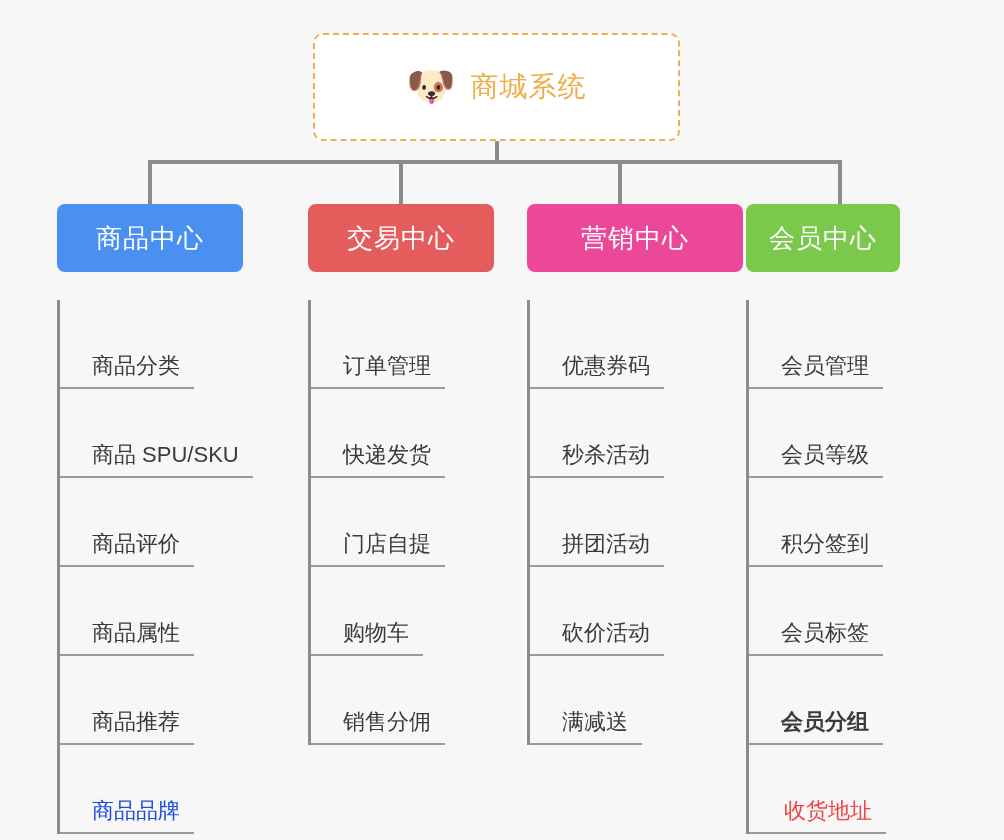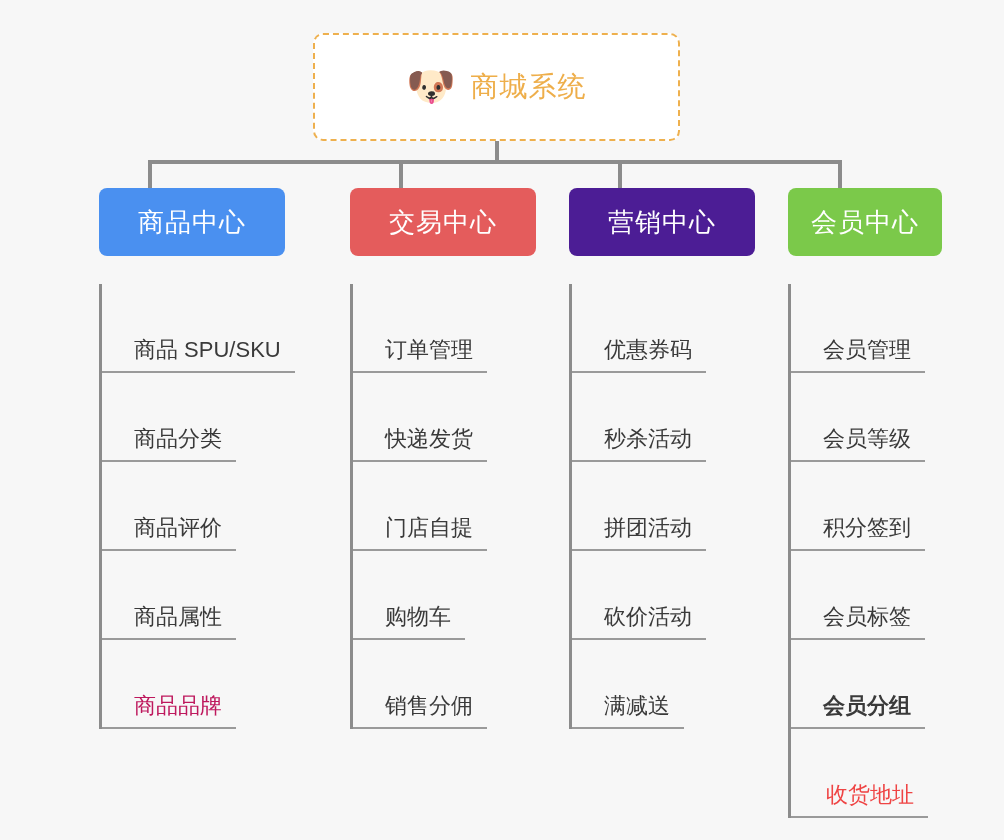--- a/index.html
+++ b/index.html
@@ -52,22 +52,21 @@
   .conn {
     position: absolute;
     background: #8c8c8c;
   }
   .conn-v { width: 4px; }
   .conn-h { height: 4px; }
 
   
   .column {
     position: absolute;
-    top: 188px;
-    margin-left: 42px;
+    top: 204px;
   }
   .cat-box {
     height: 68px;
     border-radius: 8px;
     display: flex;
     align-items: center;
     justify-content: center;
     color: #ffffff;
     font-size: 26px;
     letter-spacing: 1px;
@@ -116,33 +115,36 @@
   <div class="conn conn-v" style="left: 399px; top: 160px; height: 46px; background: rgb(140, 140, 140);"></div>
   <div class="conn conn-v" style="left: 618px; top: 160px; height: 46px; background: rgb(140, 140, 140);"></div>
   <div class="conn conn-v" style="left: 838px; top: 160px; height: 46px; background: rgb(140, 140, 140);"></div>
 
   <div class="column" id="col-0" style="left: 57px; width: 186px;">
     <div class="cat-box cat-c0" style="background: rgb(74, 144, 240); width: 186px;">
       <span>商品中心</span>
     </div>
     <div class="leaf-list" style="border-left-color: rgb(140, 140, 140);">
       <div class="leaf">
+          <span class="leaf-label" style="color: rgb(58, 58, 58); border-bottom-color: rgb(154, 154, 154);">商品分类</span>
+        </div>
+      <div class="leaf">
           <span class="leaf-label" style="color: rgb(58, 58, 58); border-bottom-color: rgb(154, 154, 154);">商品 SPU/SKU</span>
         </div>
       <div class="leaf">
-          <span class="leaf-label" style="color: rgb(58, 58, 58); border-bottom-color: rgb(154, 154, 154);">商品分类</span>
-        </div>
-      <div class="leaf">
           <span class="leaf-label" style="color: rgb(58, 58, 58); border-bottom-color: rgb(154, 154, 154);">商品评价</span>
         </div>
       <div class="leaf">
           <span class="leaf-label" style="color: rgb(58, 58, 58); border-bottom-color: rgb(154, 154, 154);">商品属性</span>
         </div>
       <div class="leaf">
-          <span class="leaf-label" style="color: #be185d; border-bottom-color: rgb(154, 154, 154);">商品品牌</span>
+          <span class="leaf-label" style="color: rgb(58, 58, 58); border-bottom-color: rgb(154, 154, 154);">商品推荐</span>
+        </div>
+      <div class="leaf">
+          <span class="leaf-label" style="color: #1d4ed8; border-bottom-color: rgb(154, 154, 154);">商品品牌</span>
         </div>
     </div>
   </div>
 
   <div class="column" id="col-1" style="left: 308px; width: 186px;">
     <div class="cat-box cat-c1" style="background: rgb(228, 92, 92); width: 186px;">
       <span>交易中心</span>
     </div>
     <div class="leaf-list" style="border-left-color: rgb(140, 140, 140);">
       <div class="leaf">
@@ -157,21 +159,21 @@
       <div class="leaf">
           <span class="leaf-label" style="color: rgb(58, 58, 58); border-bottom-color: rgb(154, 154, 154);">购物车</span>
         </div>
       <div class="leaf">
           <span class="leaf-label" style="color: rgb(58, 58, 58); border-bottom-color: rgb(154, 154, 154);">销售分佣</span>
         </div>
     </div>
   </div>
 
   <div class="column" id="col-2" style="left: 527px; width: 186px;">
-    <div class="cat-box cat-c2" style="background: #4c1d95; width: 186px;">
+    <div class="cat-box cat-c2" style="background: #ec4899; width: 216px;">
       <span>营销中心</span>
     </div>
     <div class="leaf-list" style="border-left-color: rgb(140, 140, 140);">
       <div class="leaf">
           <span class="leaf-label" style="color: rgb(58, 58, 58); border-bottom-color: rgb(154, 154, 154);">优惠券码</span>
         </div>
       <div class="leaf">
           <span class="leaf-label" style="color: rgb(58, 58, 58); border-bottom-color: rgb(154, 154, 154);">秒杀活动</span>
         </div>
       <div class="leaf">

